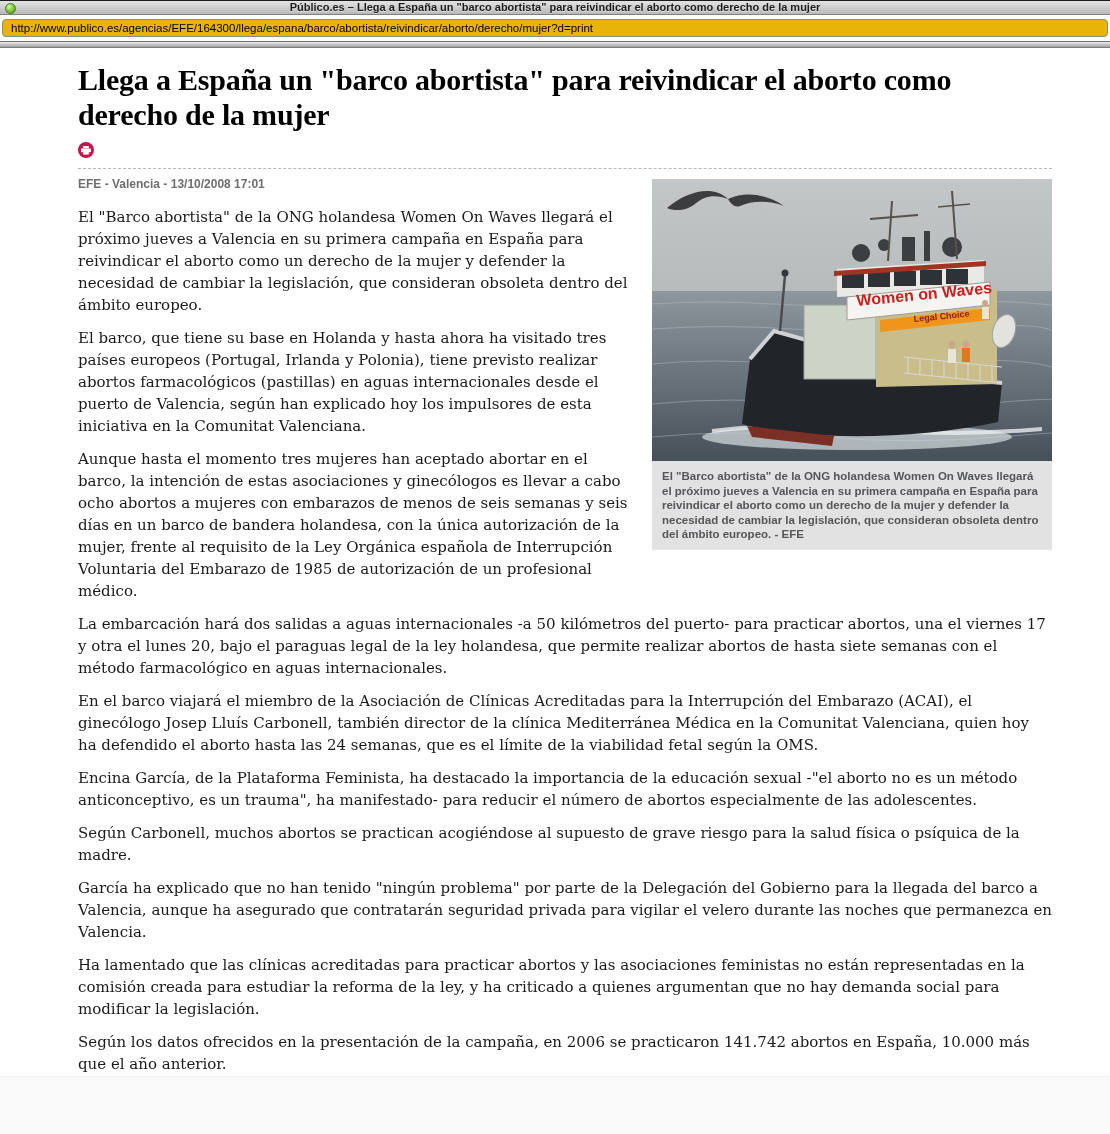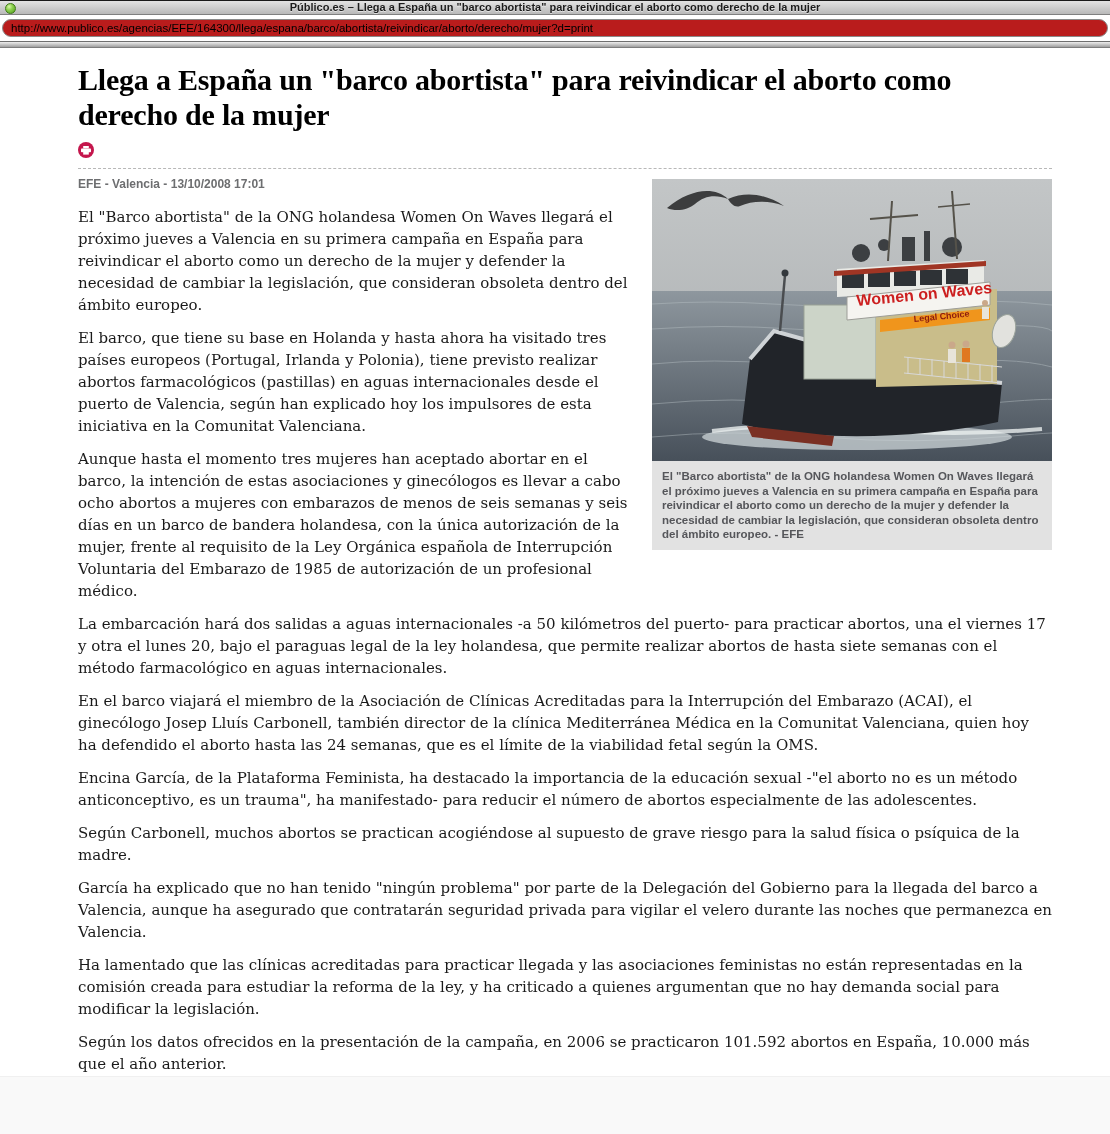--- a/index.html
+++ b/index.html
@@ -16,23 +16,23 @@
     font-size:11px; font-weight:bold; color:#1c1c1c; line-height:13px;
     text-shadow:0 1px 0 rgba(255,255,255,.55); white-space:nowrap;
   }
   .winbtn{
     position:absolute; left:5px; top:2px; width:11px; height:11px; border-radius:50%;
     background:radial-gradient(circle at 35% 30%, #d8f7a9 0%, #8cd04e 40%, #4f9a1d 100%);
     border:1px solid #3f7a18; cursor:pointer;
   }
   .urlrow{ background:#fff; padding:3px 2px 4px 2px; }
   .urlinput{
-    width:100%; height:18px; border:1px solid #8a8a8a; border-radius:9px;
+    width:100%; height:18px; border:1px solid #8a8a8a; border-radius:4px;
     font-family:"Liberation Sans", sans-serif; font-size:11.5px; color:#000;
-    padding:0 8px; outline:none; background:#b91c1c;
+    padding:0 8px; outline:none; background:#eab308;
   }
   .toolsep{
     height:7px; border-top:1px solid #6e6e6e; border-bottom:1px solid #7d7d7d;
     background:linear-gradient(#ededed,#9f9f9f);
   }
 
   
   .page{ padding:10px 58px 0 78px; }
   h1.headline{
     font-family:"Liberation Serif", serif; font-weight:bold; color:#000;
@@ -199,20 +199,20 @@
 
   <div class="body-text">
       <p>El "Barco abortista" de la ONG holandesa Women On Waves llegará el próximo jueves a Valencia en su primera campaña en España para reivindicar el aborto como un derecho de la mujer y defender la necesidad de cambiar la legislación, que consideran obsoleta dentro del ámbito europeo.</p>
       <p>El barco, que tiene su base en Holanda y hasta ahora ha visitado tres países europeos (Portugal, Irlanda y Polonia), tiene previsto realizar abortos farmacológicos (pastillas) en aguas internacionales desde el puerto de Valencia, según han explicado hoy los impulsores de esta iniciativa en la Comunitat Valenciana.</p>
       <p>Aunque hasta el momento tres mujeres han aceptado abortar en el barco, la intención de estas asociaciones y ginecólogos es llevar a cabo ocho abortos a mujeres con embarazos de menos de seis semanas y seis días en un barco de bandera holandesa, con la única autorización de la mujer, frente al requisito de la Ley Orgánica española de Interrupción Voluntaria del Embarazo de 1985 de autorización de un profesional médico.</p>
       <p>La embarcación hará dos salidas a aguas internacionales -a 50 kilómetros del puerto- para practicar abortos, una el viernes 17 y otra el lunes 20, bajo el paraguas legal de la ley holandesa, que permite realizar abortos de hasta siete semanas con el método farmacológico en aguas internacionales.</p>
       <p>En el barco viajará el miembro de la Asociación de Clínicas Acreditadas para la Interrupción del Embarazo (ACAI), el ginecólogo Josep Lluís Carbonell, también director de la clínica Mediterránea Médica en la Comunitat Valenciana, quien hoy ha defendido el aborto hasta las 24 semanas, que es el límite de la viabilidad fetal según la OMS.</p>
       <p>Encina García, de la Plataforma Feminista, ha destacado la importancia de la educación sexual -"el aborto no es un método anticonceptivo, es un trauma", ha manifestado- para reducir el número de abortos especialmente de las adolescentes.</p>
       <p>Según Carbonell, muchos abortos se practican acogiéndose al supuesto de grave riesgo para la salud física o psíquica de la madre.</p>
       <p>García ha explicado que no han tenido "ningún problema" por parte de la Delegación del Gobierno para la llegada del barco a Valencia, aunque ha asegurado que contratarán seguridad privada para vigilar el velero durante las noches que permanezca en Valencia.</p>
-      <p>Ha lamentado que las clínicas acreditadas para practicar llegada y las asociaciones feministas no están representadas en la comisión creada para estudiar la reforma de la ley, y ha criticado a quienes argumentan que no hay demanda social para modificar la legislación.</p>
-      <p>Según los datos ofrecidos en la presentación de la campaña, en 2006 se practicaron 101.592 abortos en España, 10.000 más que el año anterior.</p>
+      <p>Ha lamentado que las clínicas acreditadas para practicar abortos y las asociaciones feministas no están representadas en la comisión creada para estudiar la reforma de la ley, y ha criticado a quienes argumentan que no hay demanda social para modificar la legislación.</p>
+      <p>Según los datos ofrecidos en la presentación de la campaña, en 2006 se practicaron 141.742 abortos en España, 10.000 más que el año anterior.</p>
       <p>"Existen abortos de mujeres de todas las religiones, y la mayoría son asalariadas, y la mujer que decide abortar, lo hace lo antes posible", ha declarado Davinia Valera, de la asociación valenciana Las Moiras.</p>
     </div>
 
 </div>
 
 <div class="footer-strip"></div>
 
 </body></html>

